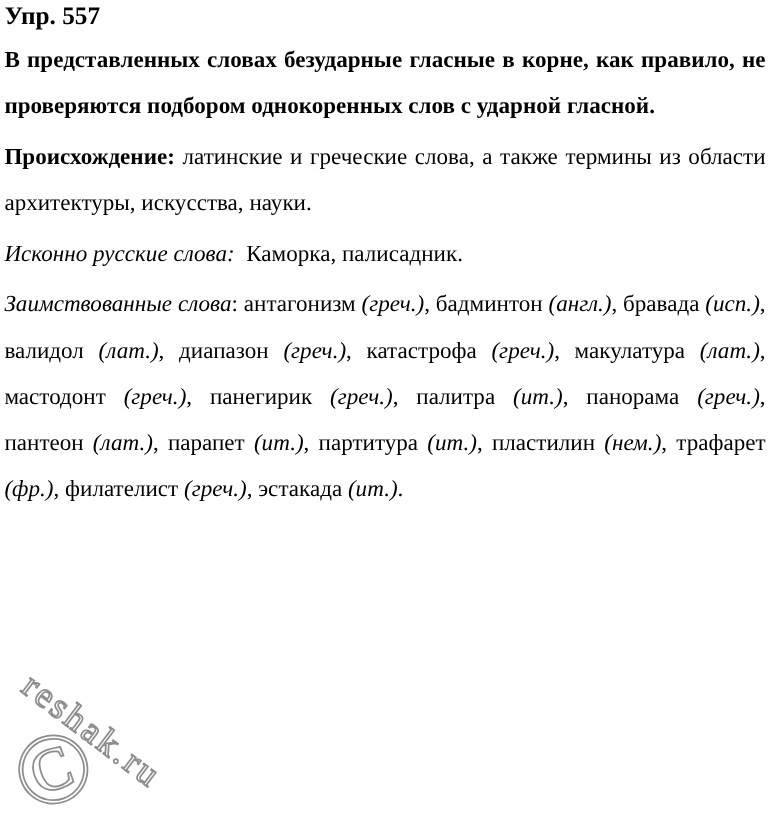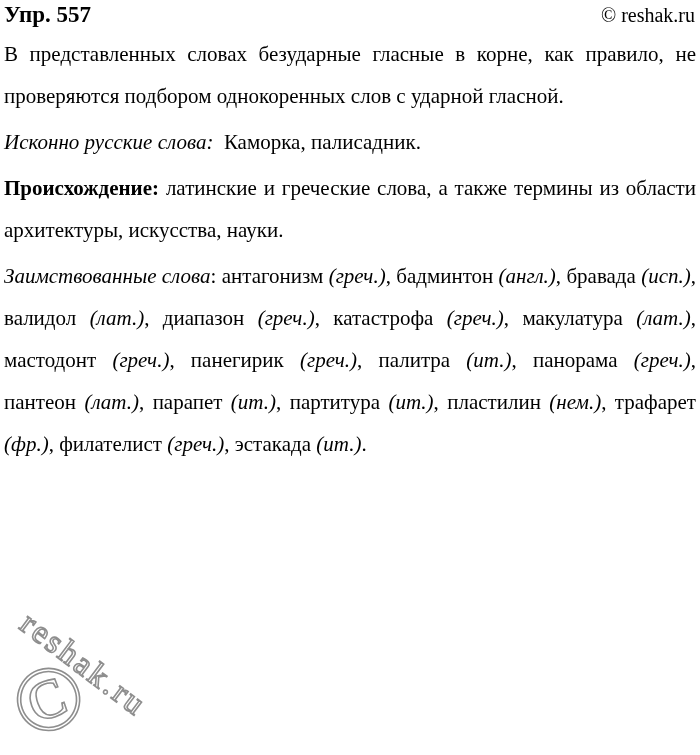--- a/index.html
+++ b/index.html
@@ -22,21 +22,21 @@
     line-height: 26px;
   }
   .hdr .ex { font-weight: bold; font-size: 23px; }
   .hdr .cr { font-size: 20px; }
   main { padding: 0 4px; }
   main p {
     margin: 4px 0 0 0;
     text-align: justify;
     line-height: 42px;
   }
-  main p.first { margin-top: 5px; }
+  main p.first { margin-top: 5px; font-weight: bold; }
   .b { font-weight: bold; }
   .i { font-style: italic; }
   .watermark {
     position: absolute;
     left: 0;
     top: 598px;
     width: 180px;
     height: 157px;
     pointer-events: none;
   }
@@ -50,27 +50,26 @@
   .wm-string { font-size: 33px; letter-spacing: 3px; }
   .wm-copy { font-size: 92px; }
 </style>
 </head>
 <body>
 
 <div class="page">
 
   <div class="hdr">
     <div class="ex">Упр. 557</div>
-    <div class="cr">© reshak.ru</div>
   </div>
 
   <main>
     <p class="first"><span>В представленных словах безударные гласные в корне, как правило, не проверяются подбором однокоренных слов с ударной гласной.</span></p>
+    <p><span class="b">Происхождение: </span><span>латинские и греческие слова, а также термины из области архитектуры, искусства, науки.</span></p>
     <p><span class="i">Исконно русские слова:</span><span>&nbsp; Каморка, палисадник.</span></p>
-    <p><span class="b">Происхождение: </span><span>латинские и греческие слова, а также термины из области архитектуры, искусства, науки.</span></p>
     <p>
       <span class="i">Заимствованные слова</span><span>: </span><span><span>антагонизм </span><span class="i">(греч.)</span><span>, </span><span>бадминтон </span><span class="i">(англ.)</span><span>, </span><span>бравада </span><span class="i">(исп.)</span><span>, </span><span>валидол </span><span class="i">(лат.)</span><span>, </span><span>диапазон </span><span class="i">(греч.)</span><span>, </span><span>катастрофа </span><span class="i">(греч.)</span><span>, </span><span>макулатура </span><span class="i">(лат.)</span><span>, </span><span>мастодонт </span><span class="i">(греч.)</span><span>, </span><span>панегирик </span><span class="i">(греч.)</span><span>, </span><span>палитра </span><span class="i">(ит.)</span><span>, </span><span>панорама </span><span class="i">(греч.)</span><span>, </span><span>пантеон </span><span class="i">(лат.)</span><span>, </span><span>парапет </span><span class="i">(ит.)</span><span>, </span><span>партитура </span><span class="i">(ит.)</span><span>, </span><span>пластилин </span><span class="i">(нем.)</span><span>, </span><span>трафарет </span><span class="i">(фр.)</span><span>, </span><span>филателист </span><span class="i">(греч.)</span><span>, </span><span>эстакада </span><span class="i">(ит.)</span><span>.</span></span>
     </p>
   </main>
 
   <svg class="watermark" viewBox="0 0 180 157" xmlns="http://www.w3.org/2000/svg" aria-hidden="true">
     <text class="wm-copy" x="13" y="132" transform="rotate(-20 47 100)">©</text>
     <text class="wm-string" x="18" y="30" transform="rotate(37 18 30)">reshak.ru</text>
   </svg>
 

